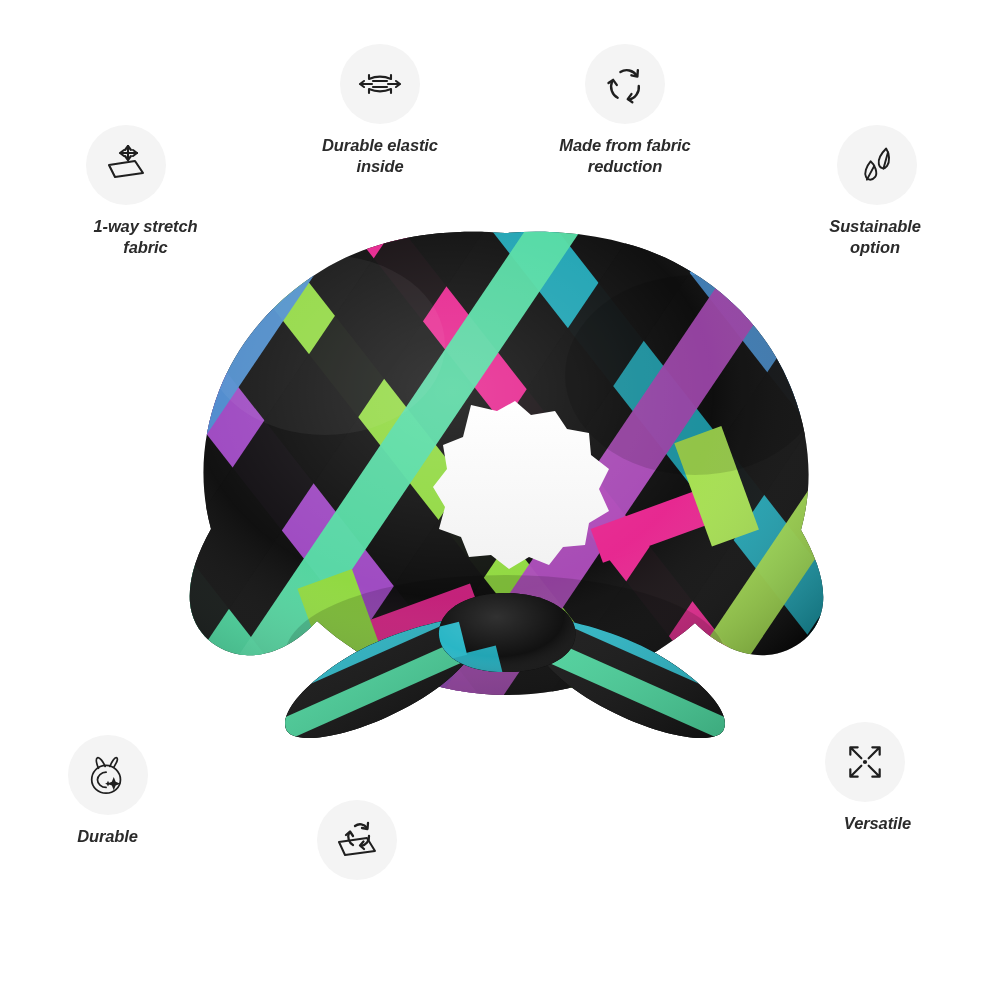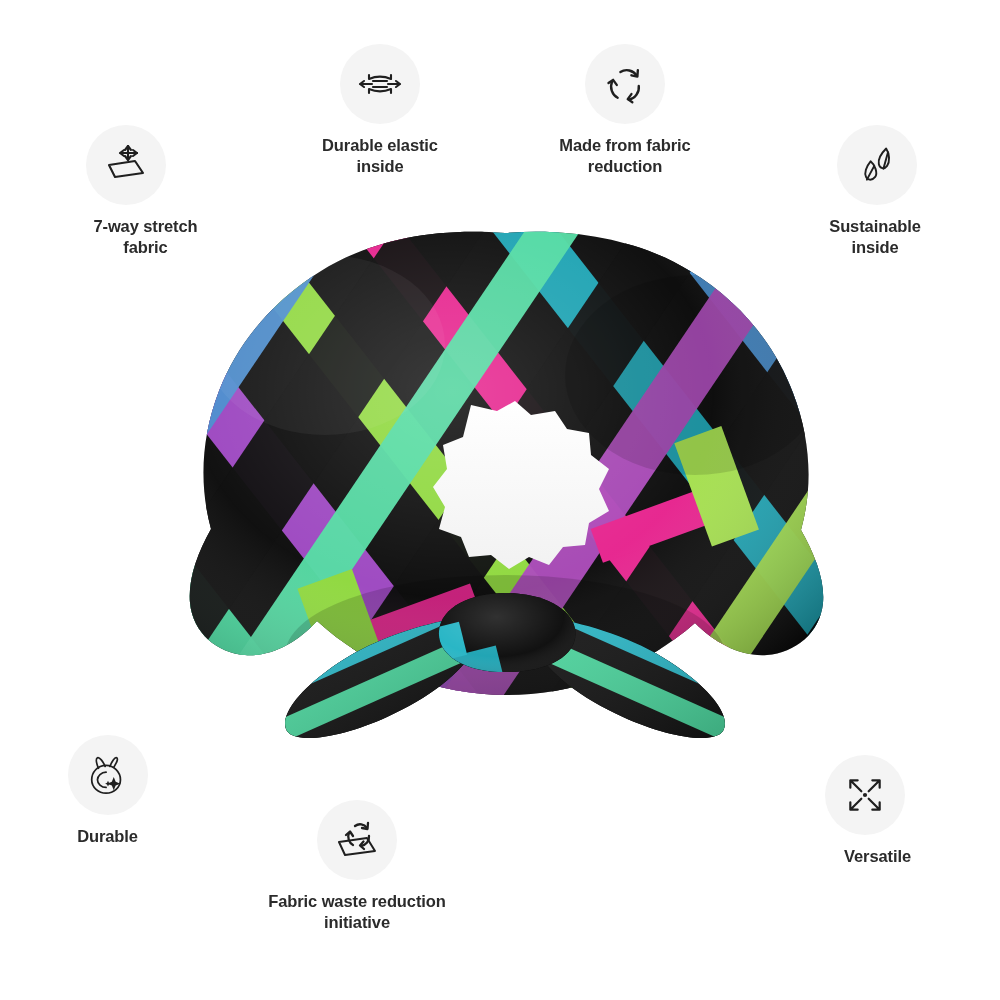--- a/index.html
+++ b/index.html
@@ -9,21 +9,21 @@
     font-family:"Liberation Sans", sans-serif;
     overflow:hidden;
   }
   #stage {
     position:relative;
     width:1000px; height:1000px;
     background:#ffffff;
   }
 
   
-  .feature { position:absolute; }
+  .feature { position:absolute;font-style:italic; }
   .icon-circle {
     width:80px; height:80px; border-radius:50%;
     background:#f4f4f4;
     display:flex; align-items:center; justify-content:center;
   }
   .icon-circle svg { display:block; }
   .caption {
     margin-top:11px;
     font-size:16.5px;
     font-weight:bold;
@@ -43,21 +43,21 @@
   .f-leftovers .icon-circle{ margin-left:55px; }
   .f-sustain   { left:795px; top:125px;  width:160px; }
   .f-sustain .icon-circle  { margin-left:42px; }
 
   .f-trendy    { left:30px;  top:735px;  width:155px; }
   .f-trendy .icon-circle   { margin-left:38px; }
   .f-waste     { left:228px; top:800px;  width:258px; }
   .f-waste .icon-circle    { margin-left:89px; }
   .f-moisture  { left:525px; top:800px;  width:210px; }
   .f-moisture .icon-circle { margin-left:65px; }
-  .f-versatile { left:800px; top:755px;  width:155px; }
+  .f-versatile { left:800px; top:722px;  width:155px; }
   .f-versatile .icon-circle{ margin-left:25px; }
 
   
   #product {
     position:absolute;
     left:175px; top:225px;
     width:660px; height:520px;
   }
   #product svg { display:block; width:100%; height:100%; }
 </style>
@@ -249,21 +249,21 @@
   <div class="feature f-stretch">
     <div class="icon-circle">
       <svg width="48" height="48" viewBox="0 0 48 48" fill="none" stroke="#1f1f1f" stroke-width="2.1" stroke-linecap="round" stroke-linejoin="round">
         <path d="M7 24 L13 36 L41 32 L33 20 Z"></path>
         <path d="M26 5 L26 19 M26 5 L23 9 M26 5 L29 9"></path>
         <path d="M26 19 L23 15 M26 19 L29 15"></path>
         <path d="M18 12 L35 12 M18 12 L22 9 M18 12 L22 15"></path>
         <path d="M35 12 L31 9 M35 12 L31 15"></path>
       </svg>
     </div>
-    <div class="caption">7-way stretch
+    <div class="caption">1-way stretch
 fabric</div>
   </div>
 
   <div class="feature f-elastic">
     <div class="icon-circle">
       <svg width="48" height="48" viewBox="0 0 48 48" fill="none" stroke="#1f1f1f" stroke-width="2.1" stroke-linecap="round" stroke-linejoin="round">
         <path d="M13 15 L13 19 C20 16, 28 16, 35 19 L35 15"></path>
         <path d="M13 33 L13 29 C20 32, 28 32, 35 29 L35 33"></path>
         <path d="M17 21 L31 21"></path>
         <path d="M17 27 L31 27"></path>
@@ -293,21 +293,21 @@
   <div class="feature f-sustain">
     <div class="icon-circle">
       <svg width="44" height="44" viewBox="0 0 48 48" fill="none" stroke="#1f1f1f" stroke-width="2.1" stroke-linecap="round" stroke-linejoin="round">
         <path d="M34 6 C28 12, 25 18, 26 23 C27 28, 32 29, 35 25 C38 21, 38 12, 34 6 Z"></path>
         <path d="M31 28 L36 10"></path>
         <path d="M17 20 C12 26, 10 33, 12 37 C14 41, 19 41, 22 37 C25 33, 22 24, 17 20 Z"></path>
         <path d="M13 40 L21 25"></path>
       </svg>
     </div>
     <div class="caption">Sustainable
-inside</div>
+option</div>
   </div>
 
   <div class="feature f-trendy">
     <div class="icon-circle">
       <svg width="46" height="46" viewBox="0 0 48 48" fill="none" stroke="#1f1f1f" stroke-width="1.8" stroke-linecap="round" stroke-linejoin="round">
         <path d="M14 17 C12 12, 11 7, 13 6 C15 5, 19 10, 21 15"></path>
         <path d="M30 16 C33 11, 35 7, 33 6 C31 5, 28 10, 26 15"></path>
         <path d="M22 14 C13 14, 7 21, 7 29 C7 37, 14 43, 22 43 C30 43, 37 37, 37 29 C37 21, 30 14, 22 14 Z"></path>
         <path d="M22 21 C17 21, 13 25, 13 29 C13 33, 17 37, 22 37"></path>
         <path d="M30 26 L32 31 L37 33 L32 35 L30 40 L28 35 L23 33 L28 31 Z" fill="#1f1f1f" stroke="none"></path>
@@ -324,22 +324,20 @@
         <g stroke-width="2.3">
           <path d="M22 10 C26 7, 31 8, 34 12"></path>
           <path d="M35 7 L34.5 13 L29 12"></path>
           <path d="M36 20 C36.5 25, 33 29, 28 30"></path>
           <path d="M31 33 L27 29.5 L30.5 25.5"></path>
           <path d="M20 29 C16 27, 14 21, 16 17"></path>
           <path d="M13 19 L17 15.5 L20 20"></path>
         </g>
       </svg>
     </div>
-    <div class="caption">Fabric waste reduction
-initiative</div>
   </div>
 
 
   <div class="feature f-versatile">
     <div class="icon-circle">
       <svg width="44" height="44" viewBox="0 0 48 48" fill="none" stroke="#1f1f1f" stroke-width="2.4" stroke-linecap="round" stroke-linejoin="round">
         <circle cx="24" cy="24" r="2.3" fill="#1f1f1f" stroke="none"></circle>
         <path d="M20 20 L8 8 M8 8 L8 16 M8 8 L16 8"></path>
         <path d="M28 20 L40 8 M40 8 L40 16 M40 8 L32 8"></path>
         <path d="M20 28 L8 40 M8 40 L8 32 M8 40 L16 40"></path>

